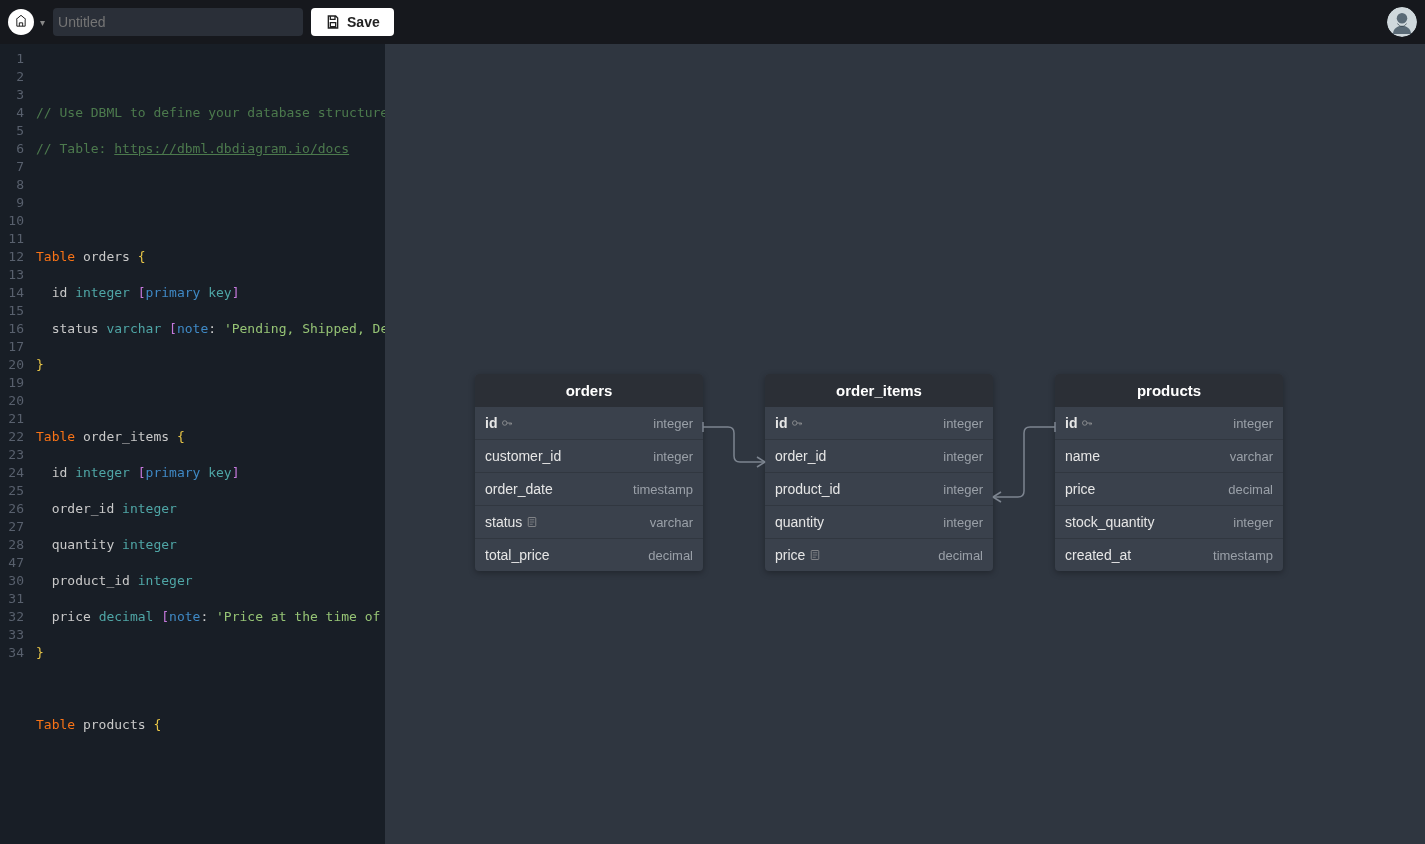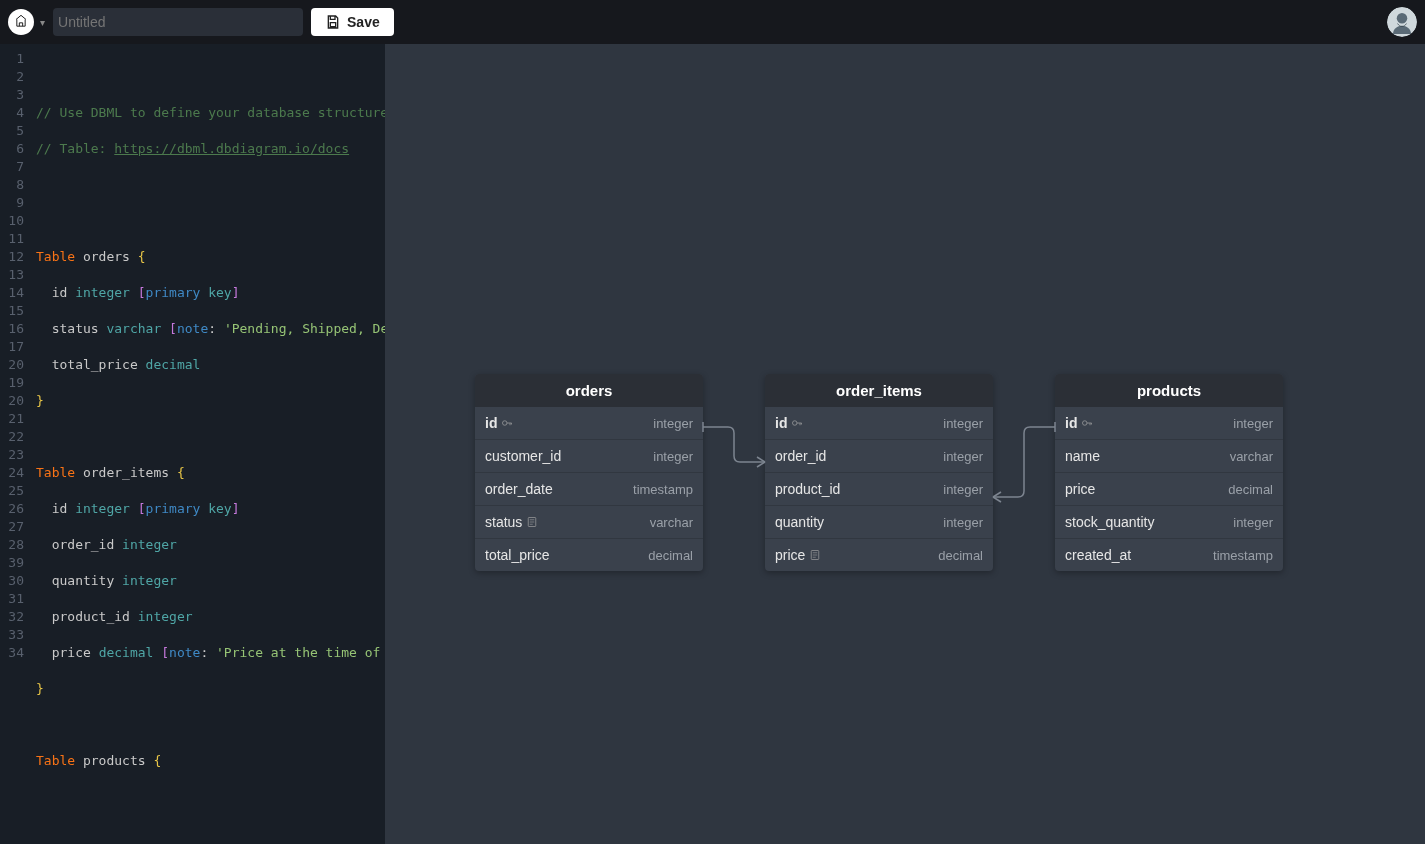--- a/index.html
+++ b/index.html
@@ -101,37 +101,36 @@
           <div>19</div>
           <div>20</div>
           <div>21</div>
           <div>22</div>
           <div>23</div>
           <div>24</div>
           <div>25</div>
           <div>26</div>
           <div>27</div>
           <div>28</div>
-          <div>39</div>
+          <div>47</div>
           <div>30</div>
           <div>31</div>
           <div>32</div>
           <div>33</div>
           <div>34</div>
       </div>
       <div class="code">
 <div class="code-line">&nbsp;</div>
 <div class="code-line"><span class="tk-comment">// Use DBML to define your database structure</span></div>
 <div class="code-line"><span class="tk-comment">// Table: </span><span class="tk-comment-link">https://dbml.dbdiagram.io/docs</span></div>
 <div class="code-line">&nbsp;</div>
 <div class="code-line">&nbsp;</div>
 <div class="code-line"><span class="tk-keyword">Table</span> <span class="tk-name">orders</span> <span class="tk-brace">{</span></div>
 <div class="code-line">  <span class="tk-field">id</span> <span class="tk-type">integer</span> <span class="tk-bracket">[</span><span class="tk-attr">primary</span> <span class="tk-key">key</span><span class="tk-bracket">]</span></div>
 <div class="code-line">  <span class="tk-field">status</span> <span class="tk-type">varchar</span> <span class="tk-bracket">[</span><span class="tk-attr">note</span><span class="tk-punct">:</span> <span class="tk-string">'Pending, Shipped, Deli</span></div>
-<div class="code-line">  <span class="tk-field">total_price</span> <span class="tk-type">decimal</span></div>
 <div class="code-line"><span class="tk-brace">}</span></div>
 <div class="code-line">&nbsp;</div>
 <div class="code-line"><span class="tk-keyword">Table</span> <span class="tk-name">order_items</span> <span class="tk-brace">{</span></div>
 <div class="code-line">  <span class="tk-field">id</span> <span class="tk-type">integer</span> <span class="tk-bracket">[</span><span class="tk-attr">primary</span> <span class="tk-key">key</span><span class="tk-bracket">]</span></div>
 <div class="code-line">  <span class="tk-field">order_id</span> <span class="tk-type">integer</span></div>
 <div class="code-line">  <span class="tk-field">quantity</span> <span class="tk-type">integer</span></div>
 <div class="code-line">  <span class="tk-field">product_id</span> <span class="tk-type">integer</span></div>
 <div class="code-line">  <span class="tk-field">price</span> <span class="tk-type">decimal</span> <span class="tk-bracket">[</span><span class="tk-attr">note</span><span class="tk-punct">:</span> <span class="tk-string">'Price at the time of or</span></div>
 <div class="code-line"><span class="tk-brace">}</span></div>
 <div class="code-line">&nbsp;</div>

